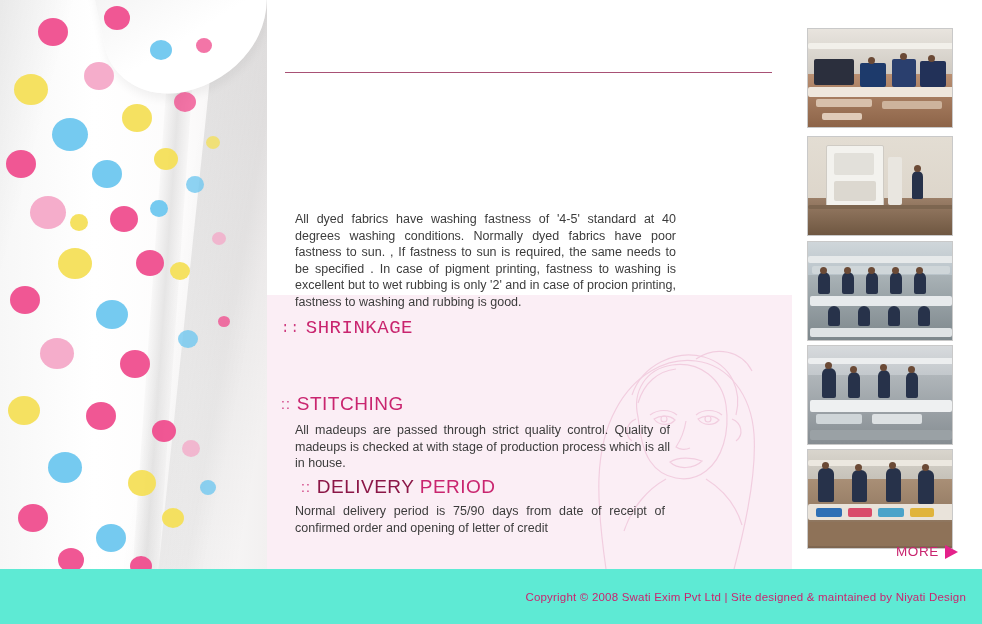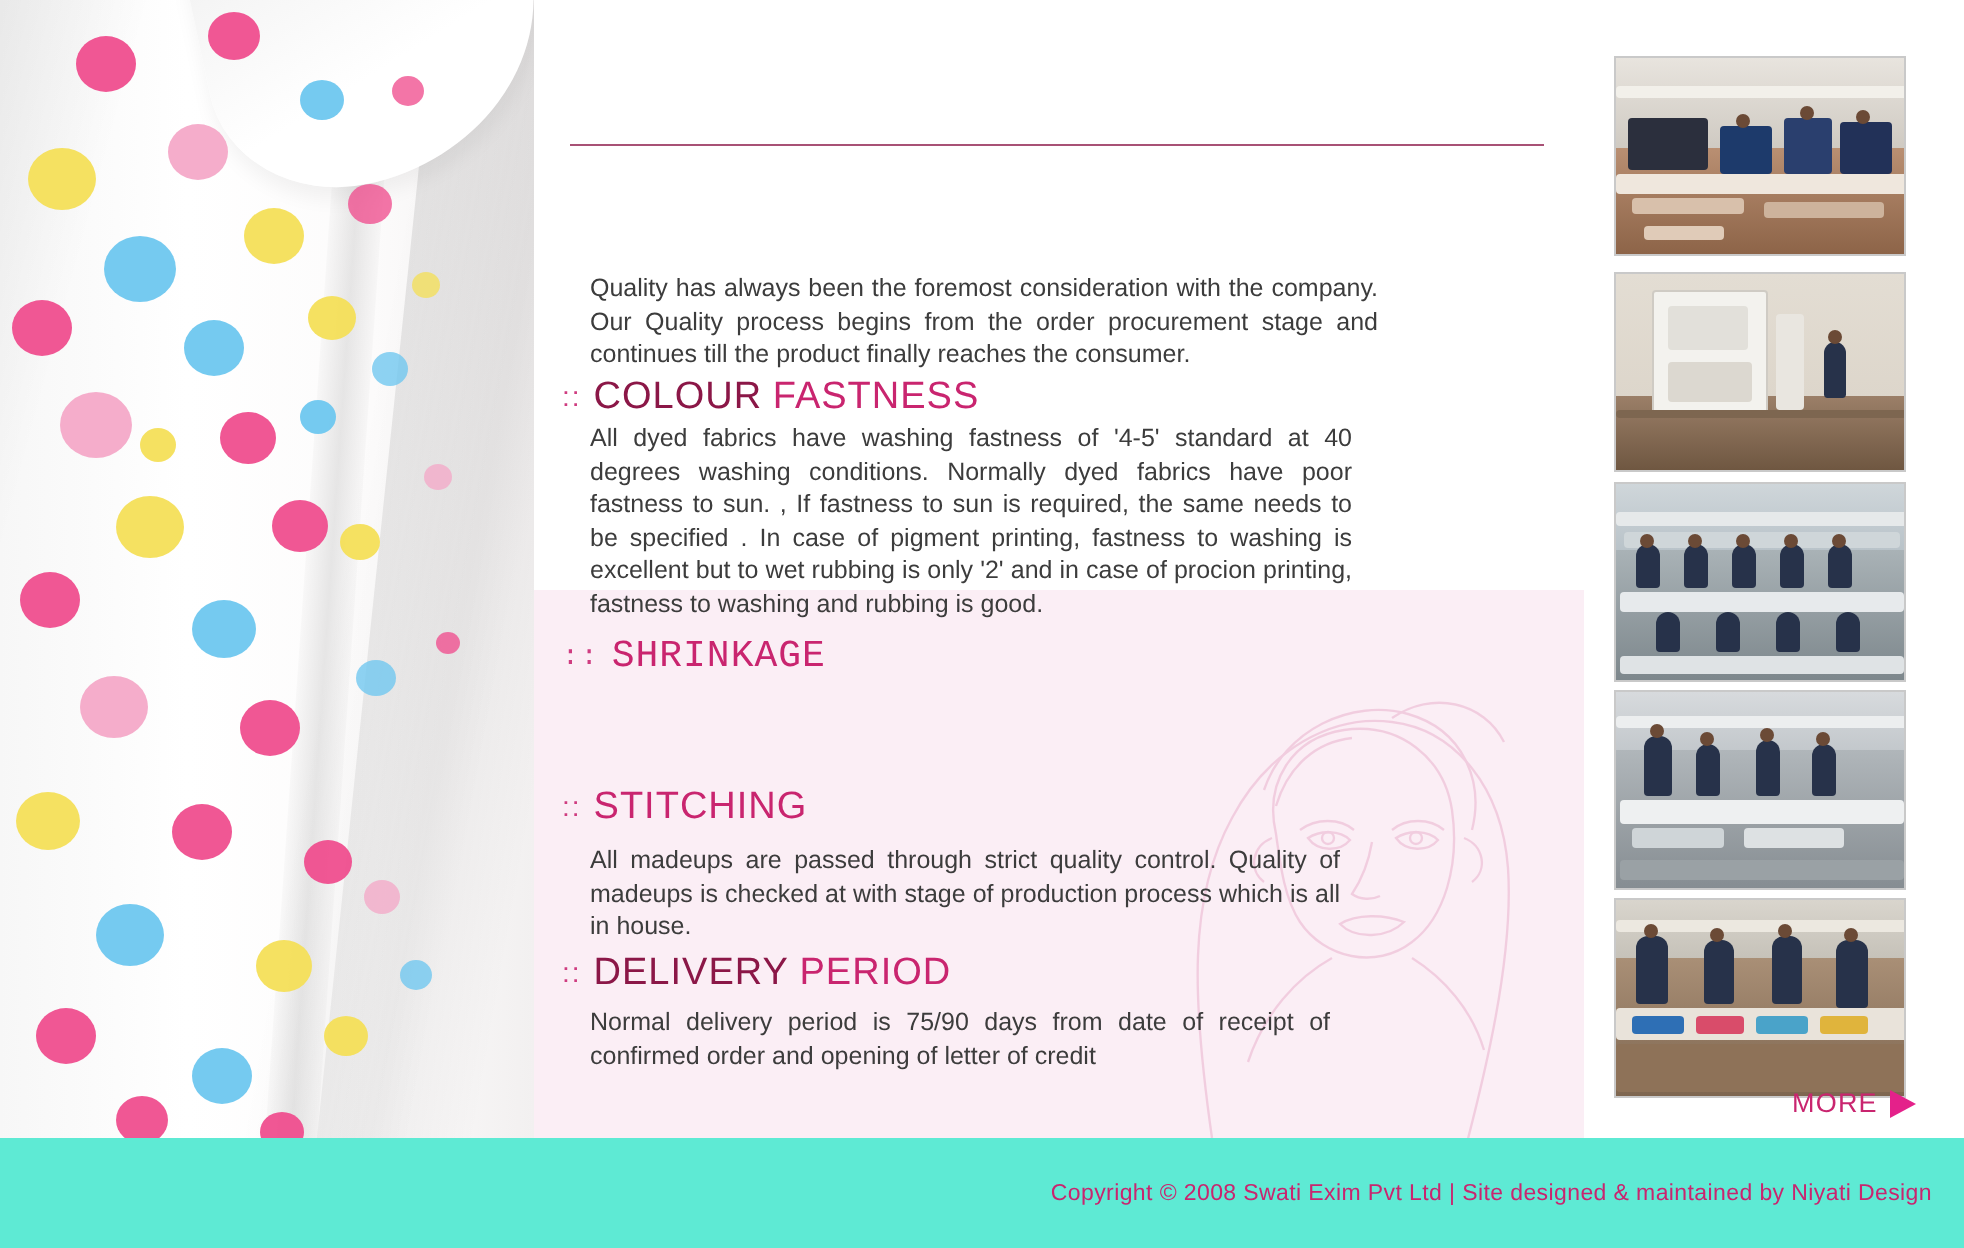--- a/index.html
+++ b/index.html
@@ -252,37 +252,33 @@
           <path d="M186 120 C196 124 198 136 190 142"></path>
           <path d="M90 120 C80 124 78 136 86 142"></path>
           <path d="M160 180 C176 190 190 206 196 226"></path>
           <path d="M120 180 C102 190 86 208 78 232"></path>
           <path d="M150 60 C170 46 196 52 206 72"></path>
         </g>
       </svg>
     </div>
 
     <div class="rule" style="top:72px;"></div>
-    <div class="para" style="top:136px; width:394px;">Quality has always been the foremost consideration with the company. Our Quality process begins from the order procurement stage and continues till the product finally reaches the consumer.</div>
-
-    <div class="sec-head" style="top:188px;">
-      <span class="colons">::</span><span class="w1">COLOUR</span> <span class="w2">FASTNESS</span>
-    </div>
+
     <div class="para" style="top:211px; width:381px;">All dyed fabrics have washing fastness of '4-5' standard at 40 degrees washing conditions. Normally dyed fabrics have poor fastness to sun. , If fastness to sun is required, the same needs to be specified . In case of pigment printing, fastness to washing is excellent but to wet rubbing is only '2' and in case of procion printing, fastness to washing and rubbing is good.</div>
 
     <div class="sec-head plain" style="top:317px;font-family:Liberation Mono, monospace;">
       <span class="colons">::</span><span class="w1">SHRINKAGE</span>
     </div>
 
     <div class="sec-head plain" style="top:393px;">
       <span class="colons">::</span><span class="w1">STITCHING</span>
     </div>
     <div class="para" style="top:422px; width:375px;">All madeups are passed through strict quality control. Quality of madeups is checked at with stage of production process which is all in house.</div>
 
-    <div class="sec-head" style="top:476px;">
+    <div class="sec-head" style="top:476px;margin-left:20px;">
       <span class="colons">::</span><span class="w1">DELIVERY</span> <span class="w2">PERIOD</span>
     </div>
     <div class="para" style="top:503px; width:370px;">Normal delivery period is 75/90 days from date of receipt of confirmed order and opening of letter of credit</div>
   </div>
 
   <div id="thumbs">
 
     <div class="thumb" style="top:28px;">
       <div class="scene">
         <div class="t-wall" style="background:linear-gradient(180deg,#e8e4de,#cfcac2);"></div>

